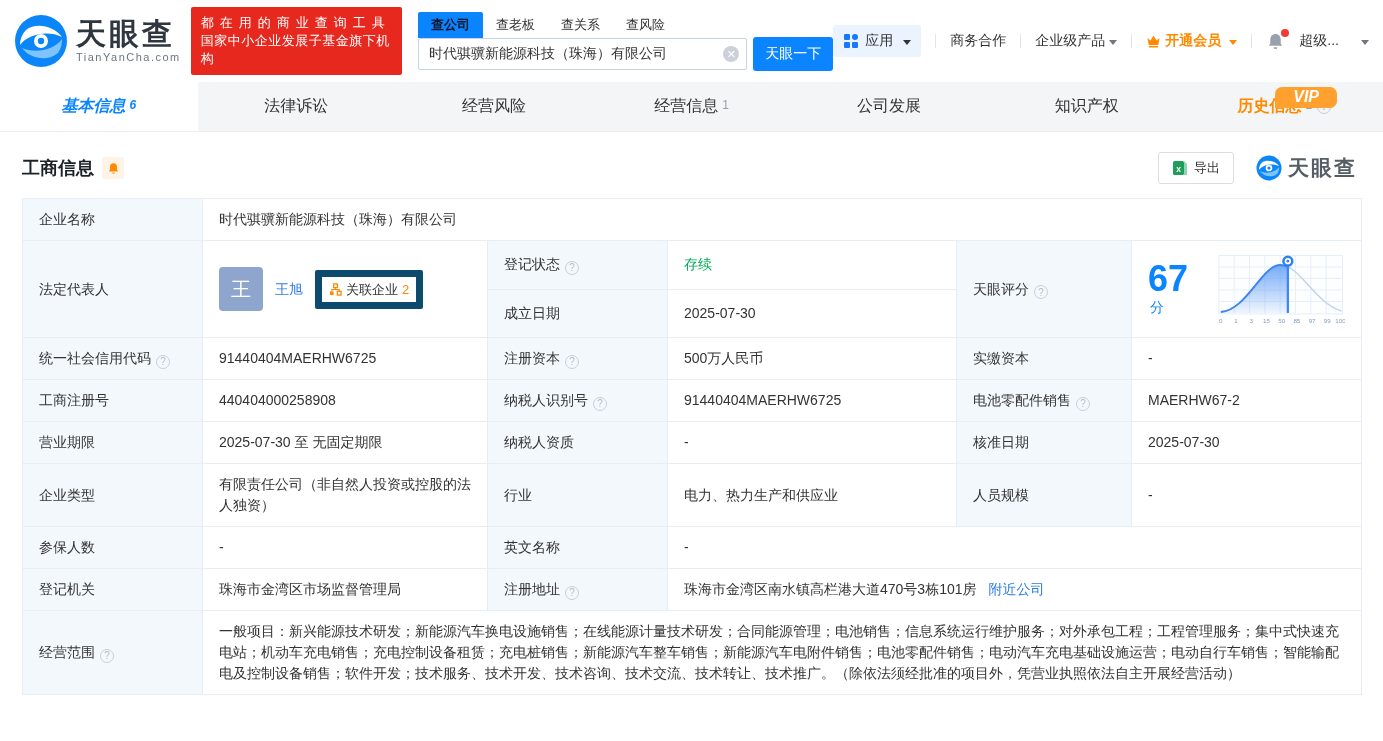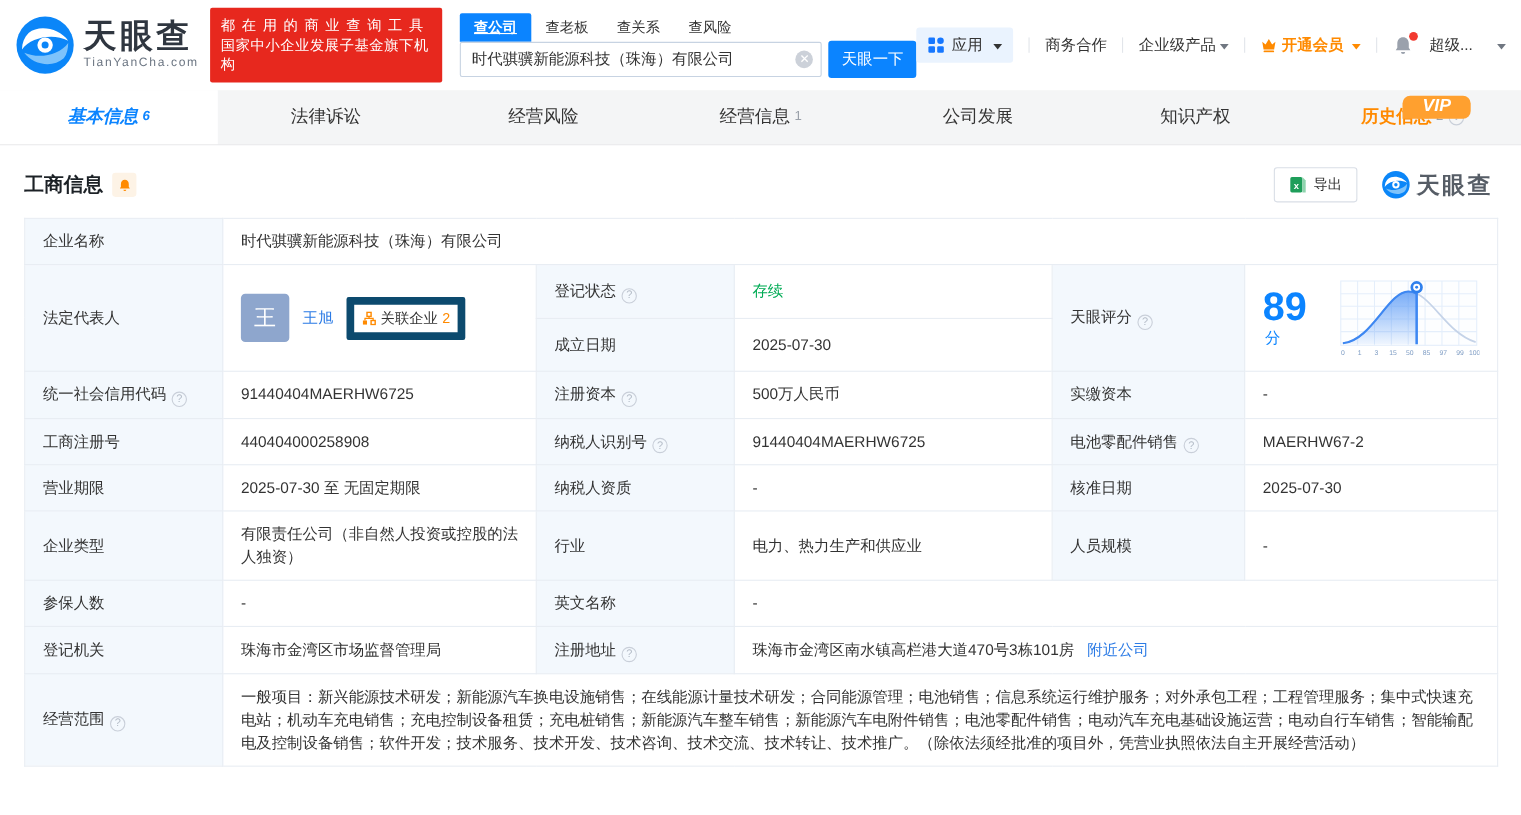--- a/index.html
+++ b/index.html
@@ -10,21 +10,21 @@
   .logo { display:flex; align-items:center; gap:8px; cursor:pointer; }
   .logo-text .cn { font-size:30px; font-weight:700; color:#2f3640; letter-spacing:3px; line-height:30px; }
   .logo-text .en { font-size:11px; color:#6b7582; letter-spacing:1.5px; margin-top:2px; }
   .promo { background:#e7281e; color:#fff; border-radius:2px; padding:7px 10px; margin-left:10px; line-height:18px; }
   .promo .l1 { font-size:13px; letter-spacing:6px; }
   .promo .l2 { font-size:13px; letter-spacing:0.5px; }
 
   .search-wrap { margin-left:16px; width:440px; }
   .search-tabs { display:flex; align-items:flex-end; font-size:13px; }
   .search-tab { padding:4px 13px; cursor:pointer; color:#333; }
-  .search-tab.active { background:#0b84ff; color:#ffffff; border-radius:2px 2px 0 0; font-weight:bold;text-decoration:underline; }
+  .search-tab.active { background:#0b84ff; color:#0f172a; border-radius:2px 2px 0 0; font-weight:bold; }
   .search-row { display:flex; }
   .search-box { position:relative; flex:1; }
   .search-box input { width:100%; height:32px; border:1px solid #c7d3e2; border-radius:2px; padding:0 30px 0 10px; font-size:14px; color:#333; outline:none; font-family:inherit; }
   .clear-ic { position:absolute; right:8px; top:8px; width:16px; height:16px; border-radius:50%; background:#ccd1d9; color:#fff; font-size:11px; line-height:16px; text-align:center; cursor:pointer; }
   .clear-ic::before { content:"✕"; }
   .search-btn { width:80px; height:34px; margin-left:6px; margin-top:-1px; background:#0b84ff; color:#fff; border:none; border-radius:3px; font-size:14px; cursor:pointer; font-family:inherit; }
 
   .top-nav { margin-left:auto; display:flex; align-items:center; gap:14px; font-size:14px; color:#333; white-space:nowrap; }
   .vsep { width:1px; height:14px; background:#e2e5ea; }
   .apps-pill { display:flex; align-items:center; gap:6px; background:#eaf3fe; border-radius:3px; padding:7px 10px; cursor:pointer; }
@@ -240,21 +240,21 @@
           <span>关联企业</span>
           <span class="num">2</span>
         </span>
       </div>
     </td>
     <td class="lbl"><span>登记状态</span><span class="qicon"></span></td>
     <td class="green">存续</td>
     <td class="lbl" rowspan="2"><span>天眼评分</span><span class="qicon"></span></td>
     <td rowspan="2">
       <div class="score-cell">
-        <div><span class="score-num">89</span><span class="score-unit">分</span></div>
+        <div><span class="score-num">67</span><span class="score-unit">分</span></div>
         <svg width="135" height="76" viewBox="0 0 135 76">
           <defs>
             <linearGradient id="fillg" x1="0" y1="0" x2="0" y2="1">
               <stop offset="0" stop-color="#4a90f5" stop-opacity="0.75"></stop>
               <stop offset="1" stop-color="#4a90f5" stop-opacity="0.08"></stop>
             </linearGradient>
             <clipPath id="leftclip">
                   <rect x="0" y="0" width="75" height="76"></rect>
                 </clipPath>
           </defs>

